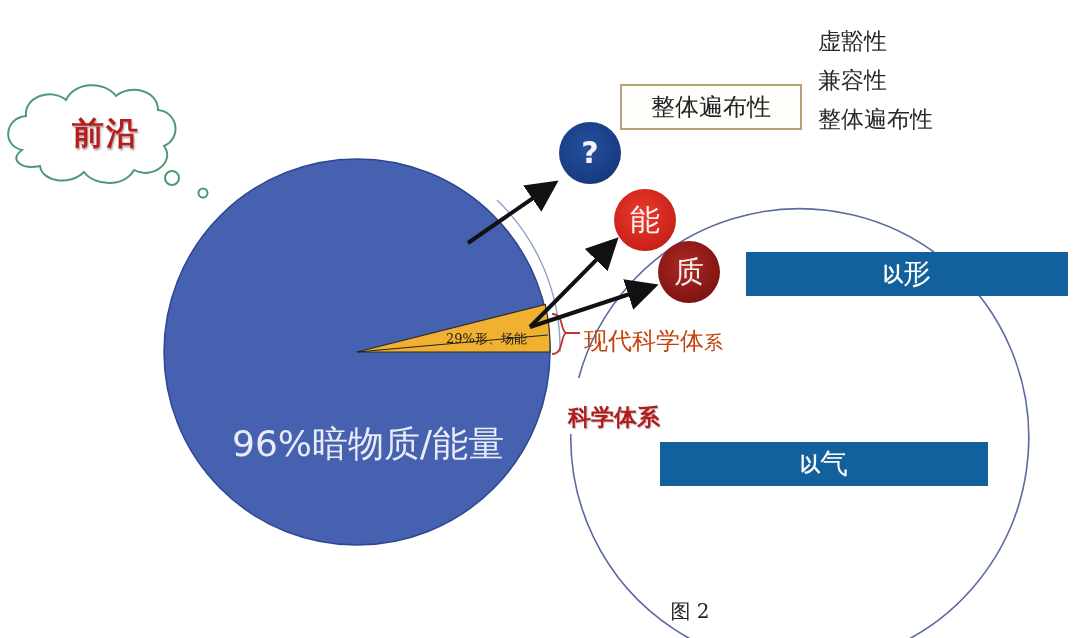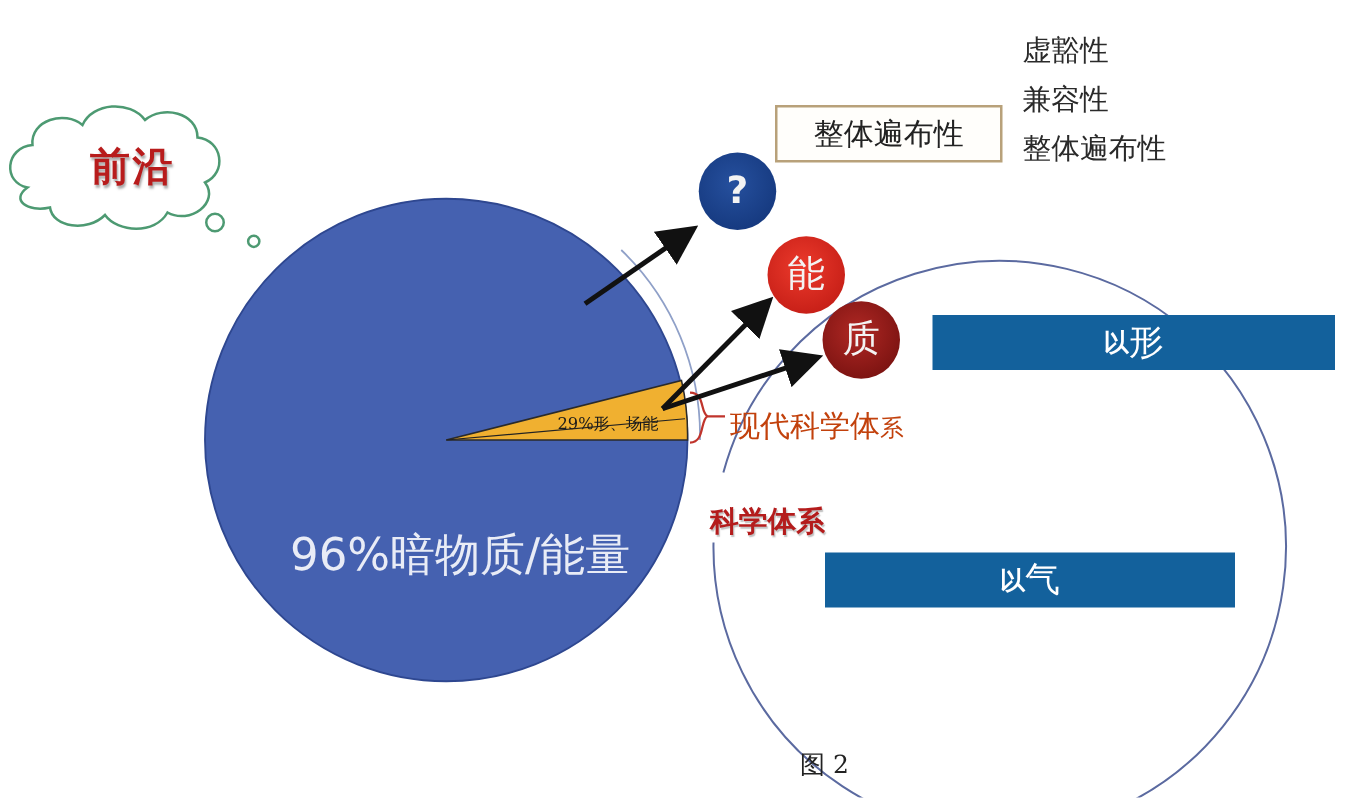--- a/index.html
+++ b/index.html
@@ -19,21 +19,21 @@
                text-align:center; line-height:42px; white-space:nowrap; }
   .props { position:absolute; left:818px; top:22px; font-size:23px; color:#2a2a2a; line-height:39px; }
   .props div { white-space:nowrap; }
   .modern { position:absolute; left:584px; top:325px; font-size:24px; color:#c2410c; white-space:nowrap; }
   .modern .small { font-size:19px; }
   .sci { position:absolute; left:568px; top:402px; font-size:23px; font-weight:bold; color:#b41c1c;
          white-space:nowrap; text-shadow:1px 1px 1px rgba(0,0,0,0.25); }
   .banner { position:absolute; background:#13619c; color:#ffffff; font-weight:bold;
             font-size:20px; white-space:nowrap; display:flex; align-items:center; justify-content:center; }
   .banner .big { font-size:28px; font-weight:normal; }
-  .caption { position:absolute; left:640px; top:598px; width:100px; 
+  .caption { position:absolute; left:640px; top:598px; width:100px; text-align:center;
              font-size:20px; color:#222; font-family:"DejaVu Serif", serif; }
 </style>
 </head>
 <body>
 
 <svg class="main" width="1080" height="638" viewBox="0 0 1080 638">
   <defs>
     <marker id="arrowhead" markerWidth="8" markerHeight="8" refX="6" refY="4" orient="auto" markerUnits="strokeWidth">
       <path d="M0,0 L8,4 L0,8 Z" fill="#111"></path>
     </marker>

